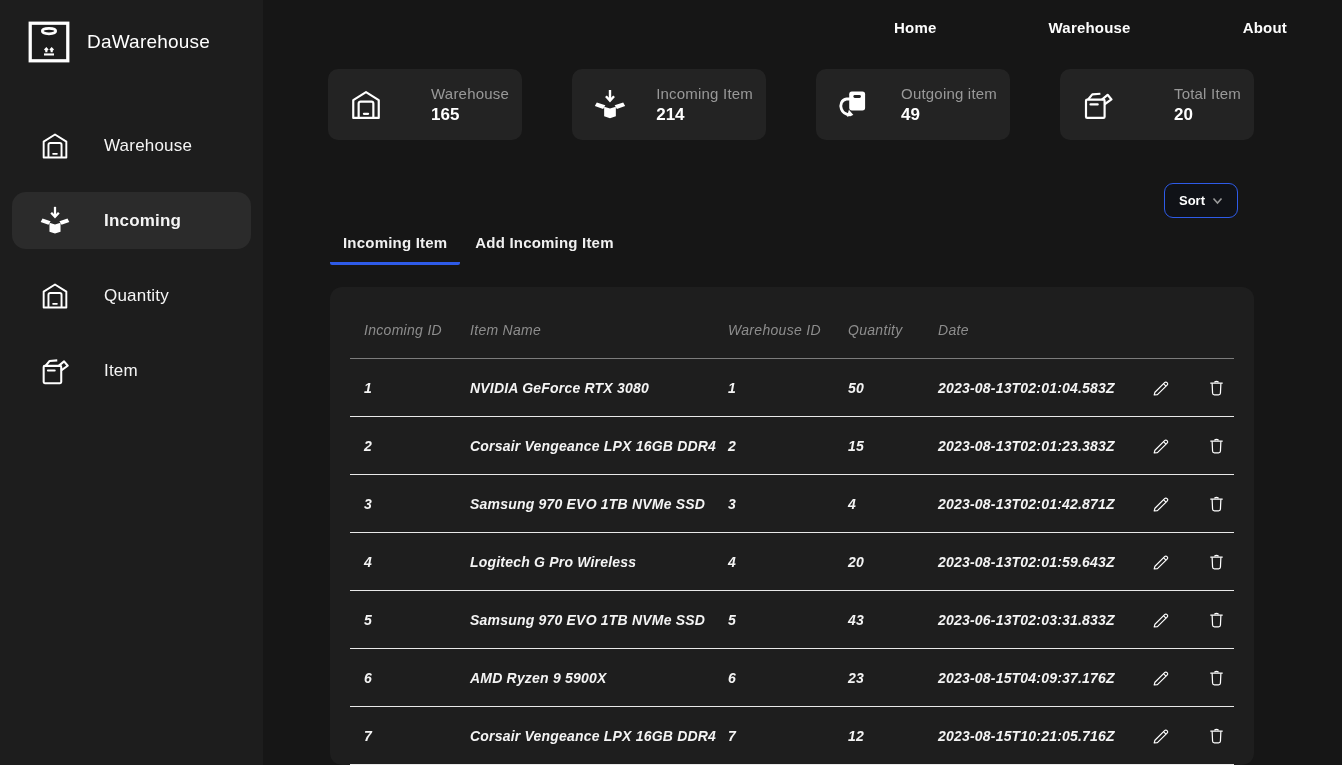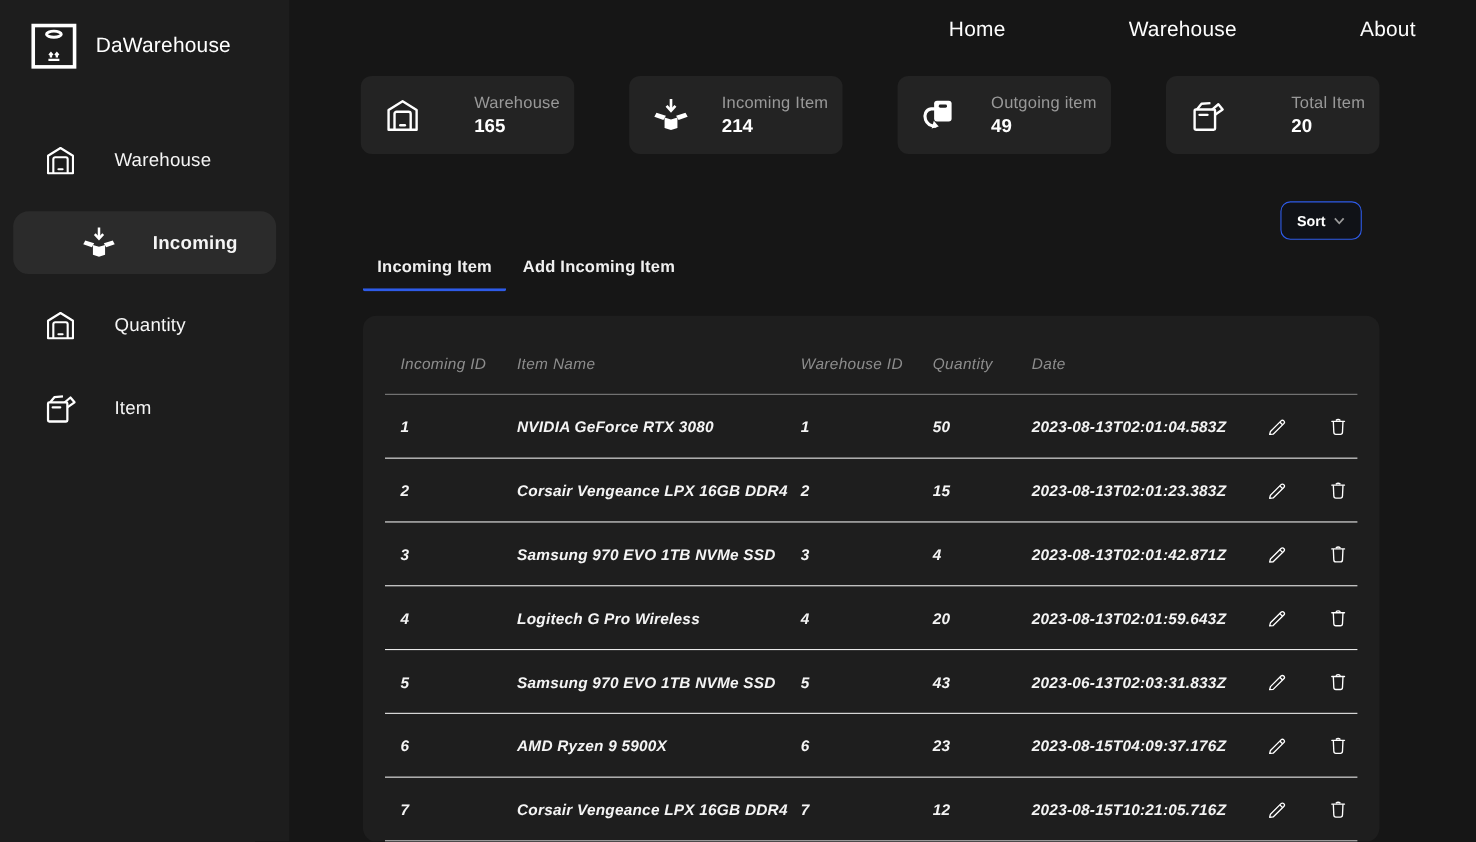--- a/index.html
+++ b/index.html
@@ -24,33 +24,33 @@
   .logo-icon svg { display:block; }
   .logo-title { font-size:19px; font-weight:normal; letter-spacing:.2px; color:#fff; }
 
   .side-nav { margin-top:52px; }
   .side-item {
     display:flex; align-items:center;
     height:57px; margin:0 12px 18px 12px;
     border-radius:14px; padding-left:24px;
     cursor:pointer;
   }
-  .side-item.active { background:#2b2b2b;justify-content:center; }
+  .side-item.active { background:#2b2b2b; }
   .side-icon { width:38px; display:flex; justify-content:center; }
   .side-label { margin-left:30px; font-size:17px; color:#f5f5f5; letter-spacing:.2px; }
   .side-item.active .side-label { font-weight:bold; }
 
   
   .main { flex:1; display:flex; flex-direction:column; }
 
   .topnav {
     height:68px; display:flex; align-items:center;
     justify-content:flex-end; gap:112px; padding-right:55px;
   }
-  .topnav-link { font-size:19px; font-weight:400; color:#fdfdfd; cursor:pointer; letter-spacing:.2px; }
+  .topnav-link { font-size:15px; font-weight:700; color:#fdfdfd; cursor:pointer; letter-spacing:.2px; }
 
   .stats { display:flex; gap:50px; margin:14px 0 0 65px; }
   .card {
     width:194px; height:71px; background:#232323; border-radius:10px;
     display:flex; align-items:center; justify-content:space-between;
     padding:0 13px 0 20px;
   }
   .card-icon { display:flex; }
   .card-text { display:flex; flex-direction:column; align-items:flex-start; }
   .card-label { font-size:15px; color:#999; letter-spacing:.2px; }

